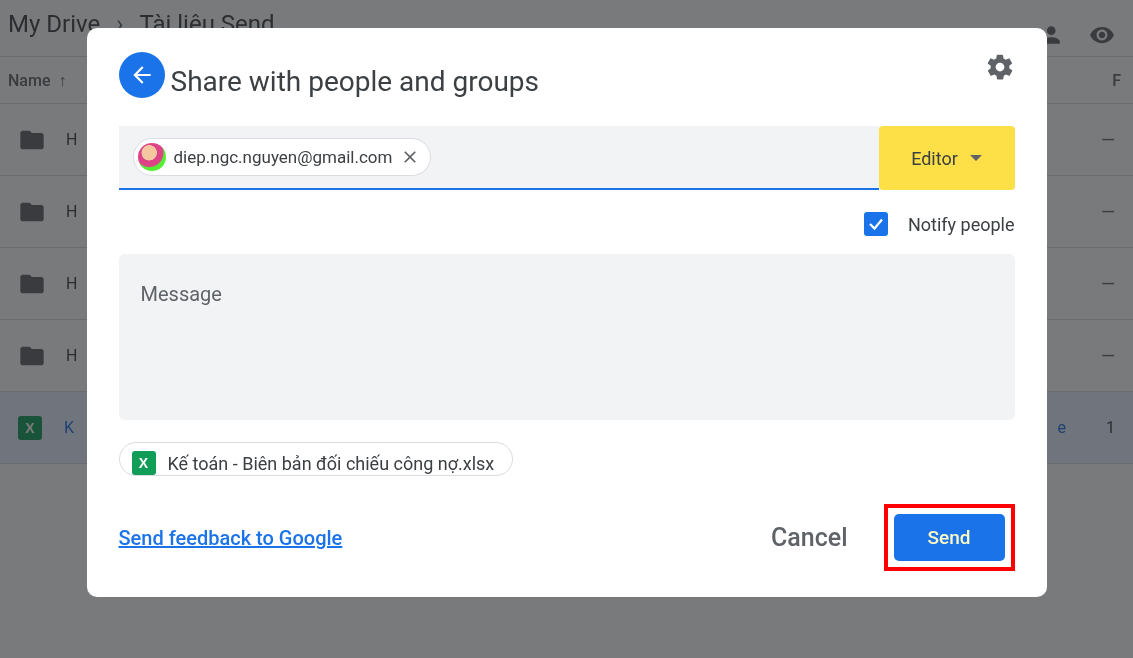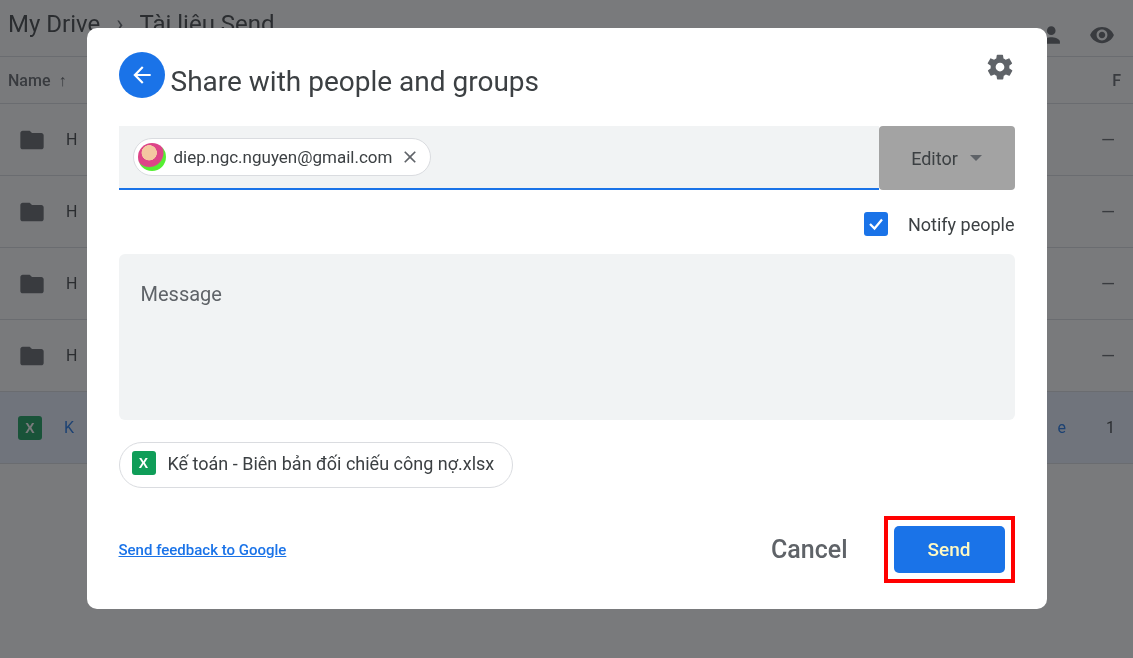--- a/index.html
+++ b/index.html
@@ -34,37 +34,37 @@
   .gear { position: absolute; top: 24px; right: 32px; width: 30px; height: 30px; }
   .gear svg { width: 30px; height: 30px; fill: #5f6368; }
 
   .input-row { display: flex; margin-top: 28px; }
   .people-input { flex: 1; background: #f1f3f4; border-bottom: 2px solid #1a73e8; padding: 12px 14px; display: flex; align-items: center; gap: 10px; min-height: 60px; }
   .chip { display: inline-flex; align-items: center; gap: 8px; background: #fff; border: 1px solid #dadce0; border-radius: 22px; padding: 4px 10px 4px 4px; }
   .chip .avatar { width: 28px; height: 28px; border-radius: 50%; background: radial-gradient(circle at 40% 35%, #f4c7a1 0 30%, #d48 32% 55%, #5e3 60% 100%); }
   .chip .email { font-size: 17px; color: #3c4043; }
   .chip .x { width: 20px; height: 20px; }
   .chip .x svg { width: 20px; height: 20px; fill: #5f6368; }
-  .role-btn { width: 136px; background: #a3a3a3; display: flex; align-items: center; justify-content: center; gap: 12px; font-size: 18px; color: #3c4043; border-radius: 4px; }
+  .role-btn { width: 136px; background: #fde047; display: flex; align-items: center; justify-content: center; gap: 12px; font-size: 18px; color: #3c4043; border-radius: 4px; }
   .role-btn .tri { width: 0; height: 0; border-left: 6px solid transparent; border-right: 6px solid transparent; border-top: 6px solid #5f6368; }
 
   .notify-row { display: flex; align-items: center; gap: 20px; margin-top: 22px; padding-left: 12px; justify-content: flex-end; }
   .checkbox { width: 24px; height: 24px; background: #1a73e8; border-radius: 3px; display: flex; align-items: center; justify-content: center; }
   .checkbox svg { width: 18px; height: 18px; stroke: #fff; stroke-width: 3; fill: none; }
   .notify-label { font-size: 18px; color: #3c4043; }
 
   .message-box { margin-top: 18px; background: #f1f3f4; border-radius: 6px; min-height: 166px; padding: 28px 22px; }
   .message-placeholder { font-size: 20px; color: #5f6368; }
 
-  .file-chip { display: inline-flex; align-items: center; gap: 12px; border: 1px solid #dadce0; border-radius: 24px; padding: 8px 18px 12px 12px; margin-top: 22px; }
+  .file-chip { display: inline-flex; align-items: center; gap: 12px; border: 1px solid #dadce0; border-radius: 24px; padding: 8px 18px 0 12px; margin-top: 22px; }
   .file-chip .sheet-icon { width: 24px; height: 24px; }
   .file-chip .fname { font-size: 18px; color: #3c4043; }
 
   .dlg-foot { display: flex; align-items: center; margin-top: 28px; }
-  .feedback { font-size: 15px; color: #1a73e8; text-decoration: underline; font-weight: 500; }
+  .feedback { font-size: 20px; color: #1a73e8; text-decoration: underline; font-weight: 500; }
   .foot-buttons { margin-left: auto; display: flex; align-items: center; gap: 20px; }
   .btn-cancel { font-size: 25px; color: #5f6368; font-weight: 500; padding: 10px 16px; }
   .send-wrap { border: 4px solid #ff0000; padding: 6px; }
   .btn-send { background: #1a73e8; color: #fef9c3; font-size: 19px; font-weight: 500; padding: 12px 34px; border-radius: 5px; }
 
   .sheet-icon-svg { background: #0f9d58; border-radius: 3px; display: inline-flex; align-items: center; justify-content: center; }
   .sheet-icon-svg::after { content: "X"; color: #fff; font-weight: bold; font-size: 14px; font-family: Arial; }
 </style>
 </head>
 <body>

